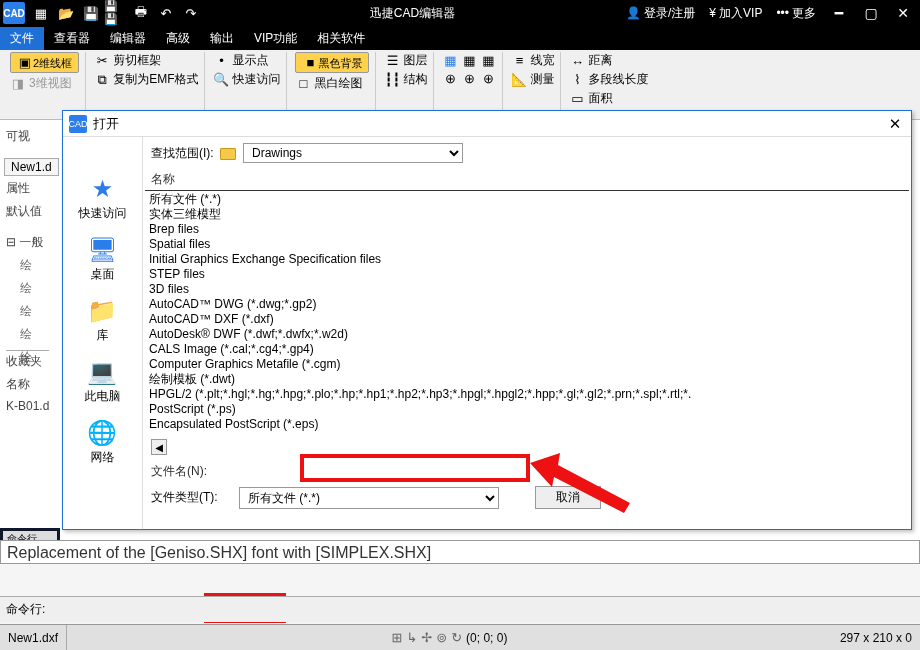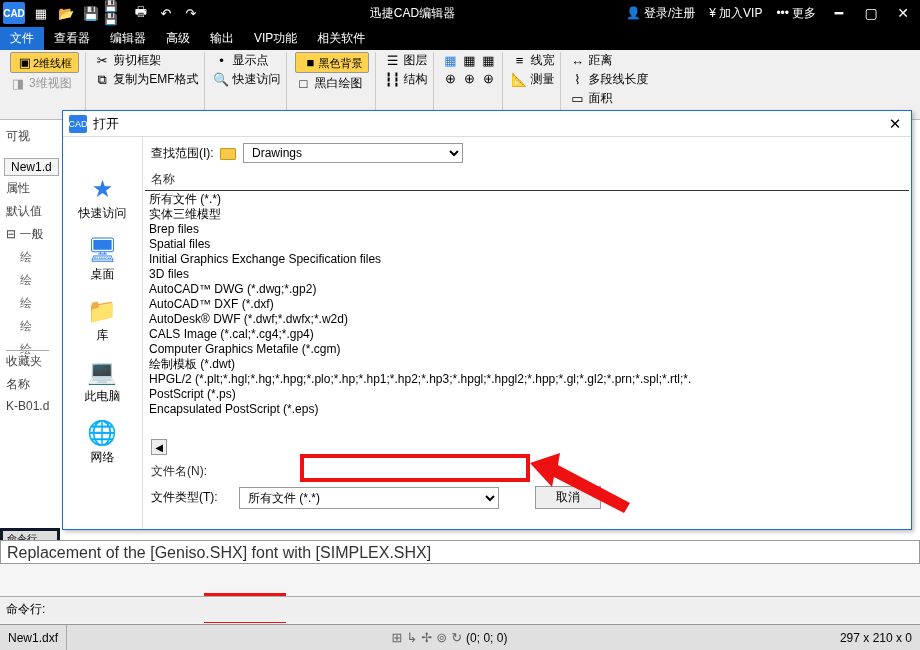--- a/index.html
+++ b/index.html
@@ -210,21 +210,21 @@
 
 <div class="canvas-area"></div>
 
 <div class="side-tabs">
   <div>可视</div>
 </div>
 <div class="filetab">New1.d</div>
 <div class="side-tabs" style="top:180px">
   <div>属性</div>
   <div>默认值</div>
-  <div style="margin-top:6px">⊟ <span>一般</span></div>
+  <div style="margin-top:14px">⊟ <span>一般</span></div>
   <div style="margin-left:14px;color:#666">绘</div>
   <div style="margin-left:14px;color:#666">绘</div>
   <div style="margin-left:14px;color:#666">绘</div>
   <div style="margin-left:14px;color:#666">绘</div>
   <div style="margin-left:14px;color:#666">绘</div>
 </div>
 <div class="side-tabs" style="top:350px">
   <div style="border-top:1px solid #aaa;padding-top:2px">收藏夹</div>
   <div style="margin-top:4px">名称</div>
   <div style="margin-top:4px">K-B01.d</div>
@@ -267,20 +267,21 @@
           <select><option>Drawings</option></select>
         </div>
       </div>
       <div class="columns">名称</div>
       <div class="listbox" id="ftlist">
           <div class="item">所有文件 (*.*)</div>
           <div class="item">实体三维模型</div>
           <div class="item">Brep files</div>
           <div class="item">Spatial files</div>
           <div class="item">Initial Graphics Exchange Specification files</div>
+          <div class="item">STEP files</div>
           <div class="item">3D files</div>
           <div class="item">AutoCAD™ DWG (*.dwg;*.gp2)</div>
           <div class="item">AutoCAD™ DXF (*.dxf)</div>
           <div class="item">AutoDesk® DWF (*.dwf;*.dwfx;*.w2d)</div>
           <div class="item">CALS Image (*.cal;*.cg4;*.gp4)</div>
           <div class="item">Computer Graphics Metafile (*.cgm)</div>
           <div class="item">绘制模板 (*.dwt)</div>
           <div class="item">HPGL/2 (*.plt;*.hgl;*.hg;*.hpg;*.plo;*.hp;*.hp1;*.hp2;*.hp3;*.hpgl;*.hpgl2;*.hpp;*.gl;*.gl2;*.prn;*.spl;*.rtl;*.</div>
           <div class="item">PostScript (*.ps)</div>
           <div class="item">Encapsulated PostScript (*.eps)</div>

